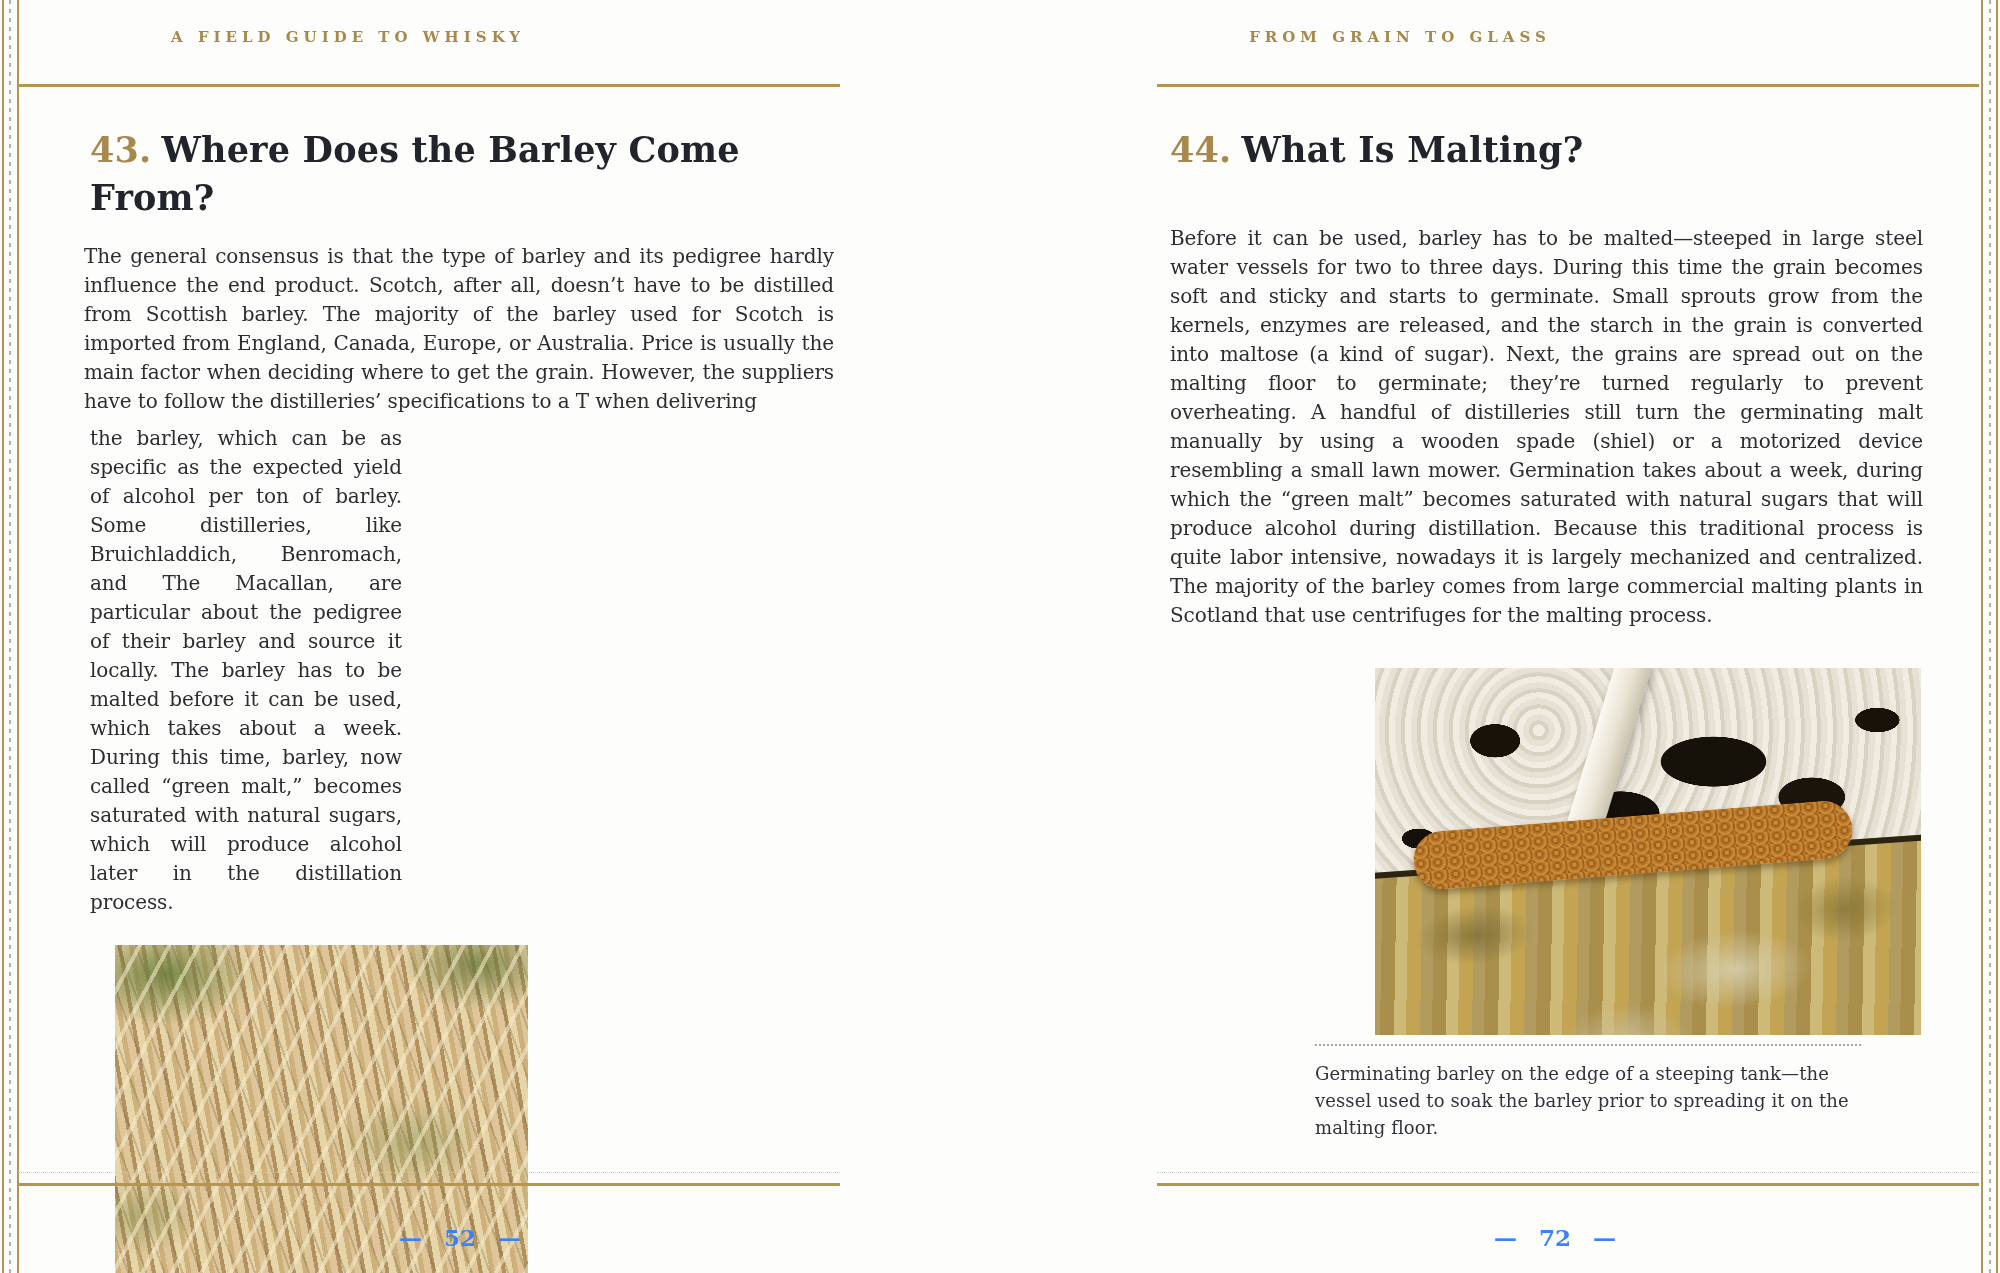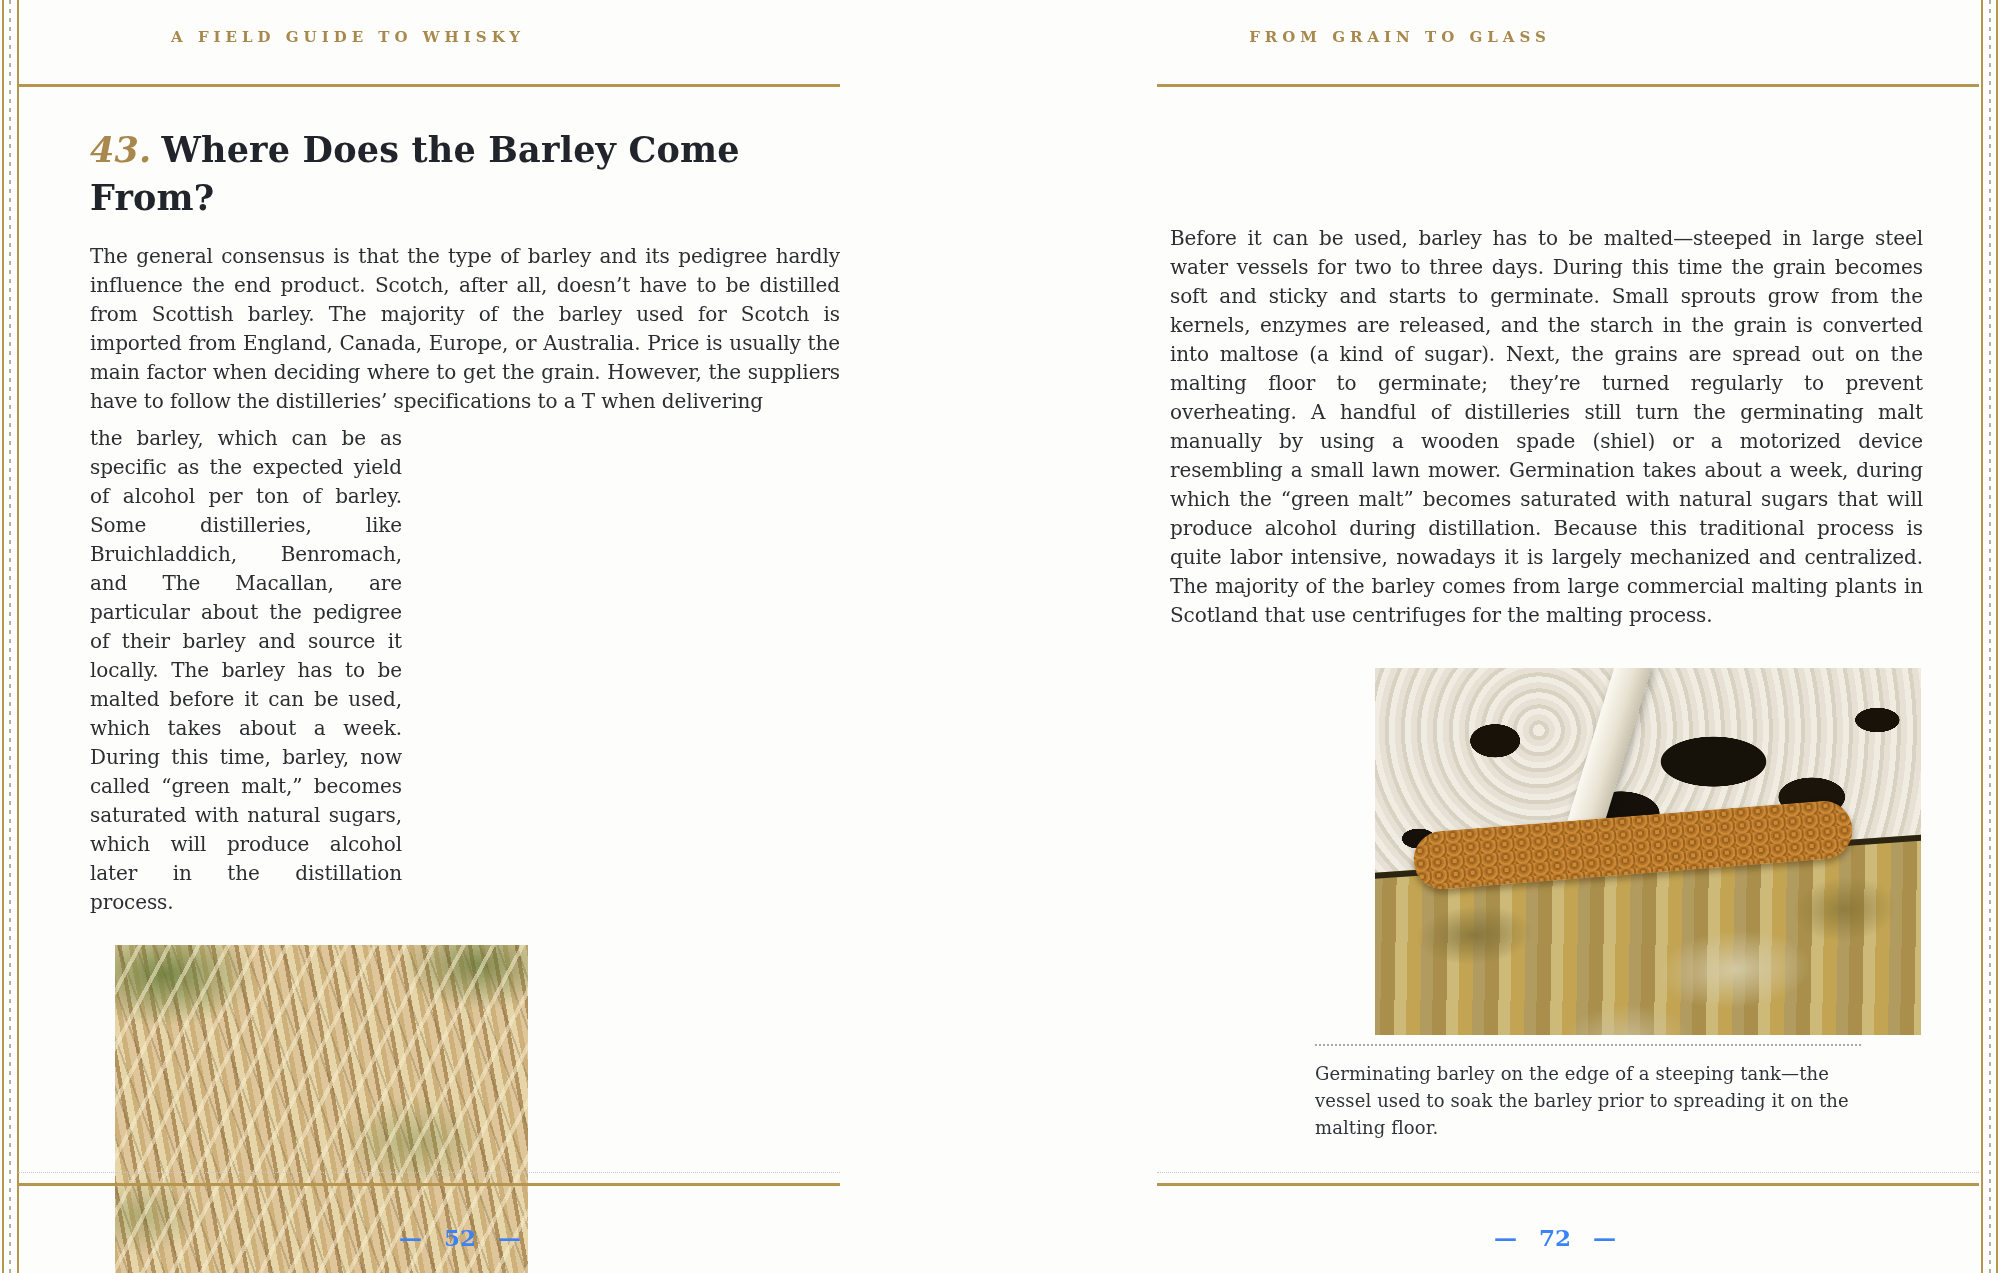--- a/index.html
+++ b/index.html
@@ -41,28 +41,28 @@
   .running-head.rh-left  { left:48px; }
   .running-head.rh-right { left:1100px; }
 
   
   .title {
     position:absolute; margin:0; font-size:35px; line-height:48px;
     font-weight:bold; color:#21252b; letter-spacing:0.2px;
   }
   .title-left  { left:90px;   top:126px; width:660px; }
   .title-right { left:1170px; top:126px; width:770px; }
-  .title .num { color:#a8884c; margin-right:10px;font-style:italic; }
+  .title .num { color:#a8884c; margin-right:10px; }
 
   
   .body {
     margin:0; font-size:20px; line-height:29px; text-align:justify;
     color:#2b2d31; letter-spacing:-0.1px;
   }
-  .intro-left { position:absolute; left:90px; top:242px; width:750px; }
+  .intro-left { position:absolute; left:84px; top:242px; width:750px; }
   .wrap-row   { position:absolute; left:90px; top:424px; width:750px; display:flex;flex-direction:column; }
   .narrow     { width:312px; flex:0 0 auto; }
   .para-right { position:absolute; left:1170px; top:224px; width:753px; }
 
   
   .photo { position:relative; overflow:hidden; }
   .photo-left {
     width:413px; height:493px; margin-left:25px; margin-top:28px;
     background:
       radial-gradient(ellipse 140px 80px at 12% 6%,  rgba(109,128,62,.9), transparent 65%),
@@ -161,20 +161,23 @@
   </h1>
 
   <p class="body intro-left">The general consensus is that the type of barley and its pedigree hardly influence the end product. Scotch, after all, doesn’t have to be distilled from Scottish barley. The majority of the barley used for Scotch is imported from England, Canada, Europe, or Australia. Price is usually the main factor when deciding where to get the grain. However, the suppliers have to follow the distilleries’ specifications to a T when delivering</p>
 
   <div class="wrap-row">
     <p class="body narrow">the barley, which can be as specific as the expected yield of alcohol per ton of barley. Some distilleries, like Bruichladdich, Benromach, and The Macallan, are particular about the pedigree of their barley and source it locally. The barley has to be malted before it can be used, which takes about a week. During this time, barley, now called “green malt,” becomes saturated with natural sugars, which will produce alcohol later in the distillation process.</p>
     <div class="photo photo-left"></div>
   </div>
 
 
+  <h1 class="title title-right">
+    <span class="num">44.</span><span>What Is Malting?</span>
+  </h1>
 
   <p class="body para-right">Before it can be used, barley has to be malted—steeped in large steel water vessels for two to three days. During this time the grain becomes soft and sticky and starts to germinate. Small sprouts grow from the kernels, enzymes are released, and the starch in the grain is converted into maltose (a kind of sugar). Next, the grains are spread out on the malting floor to germinate; they’re turned regularly to prevent overheating. A handful of distilleries still turn the germinating malt manually by using a wooden spade (shiel) or a motorized device resembling a small lawn mower. Germination takes about a week, during which the “green malt” becomes saturated with natural sugars that will produce alcohol during distillation. Because this traditional process is quite labor intensive, nowadays it is largely mechanized and centralized. The majority of the barley comes from large commercial malting plants in Scotland that use centrifuges for the malting process.</p>
 
   <div class="photo photo-right">
     <div class="foam"></div>
     <div class="pole"></div>
     <div class="tank"></div>
     <div class="grains"></div>
   </div>
 

